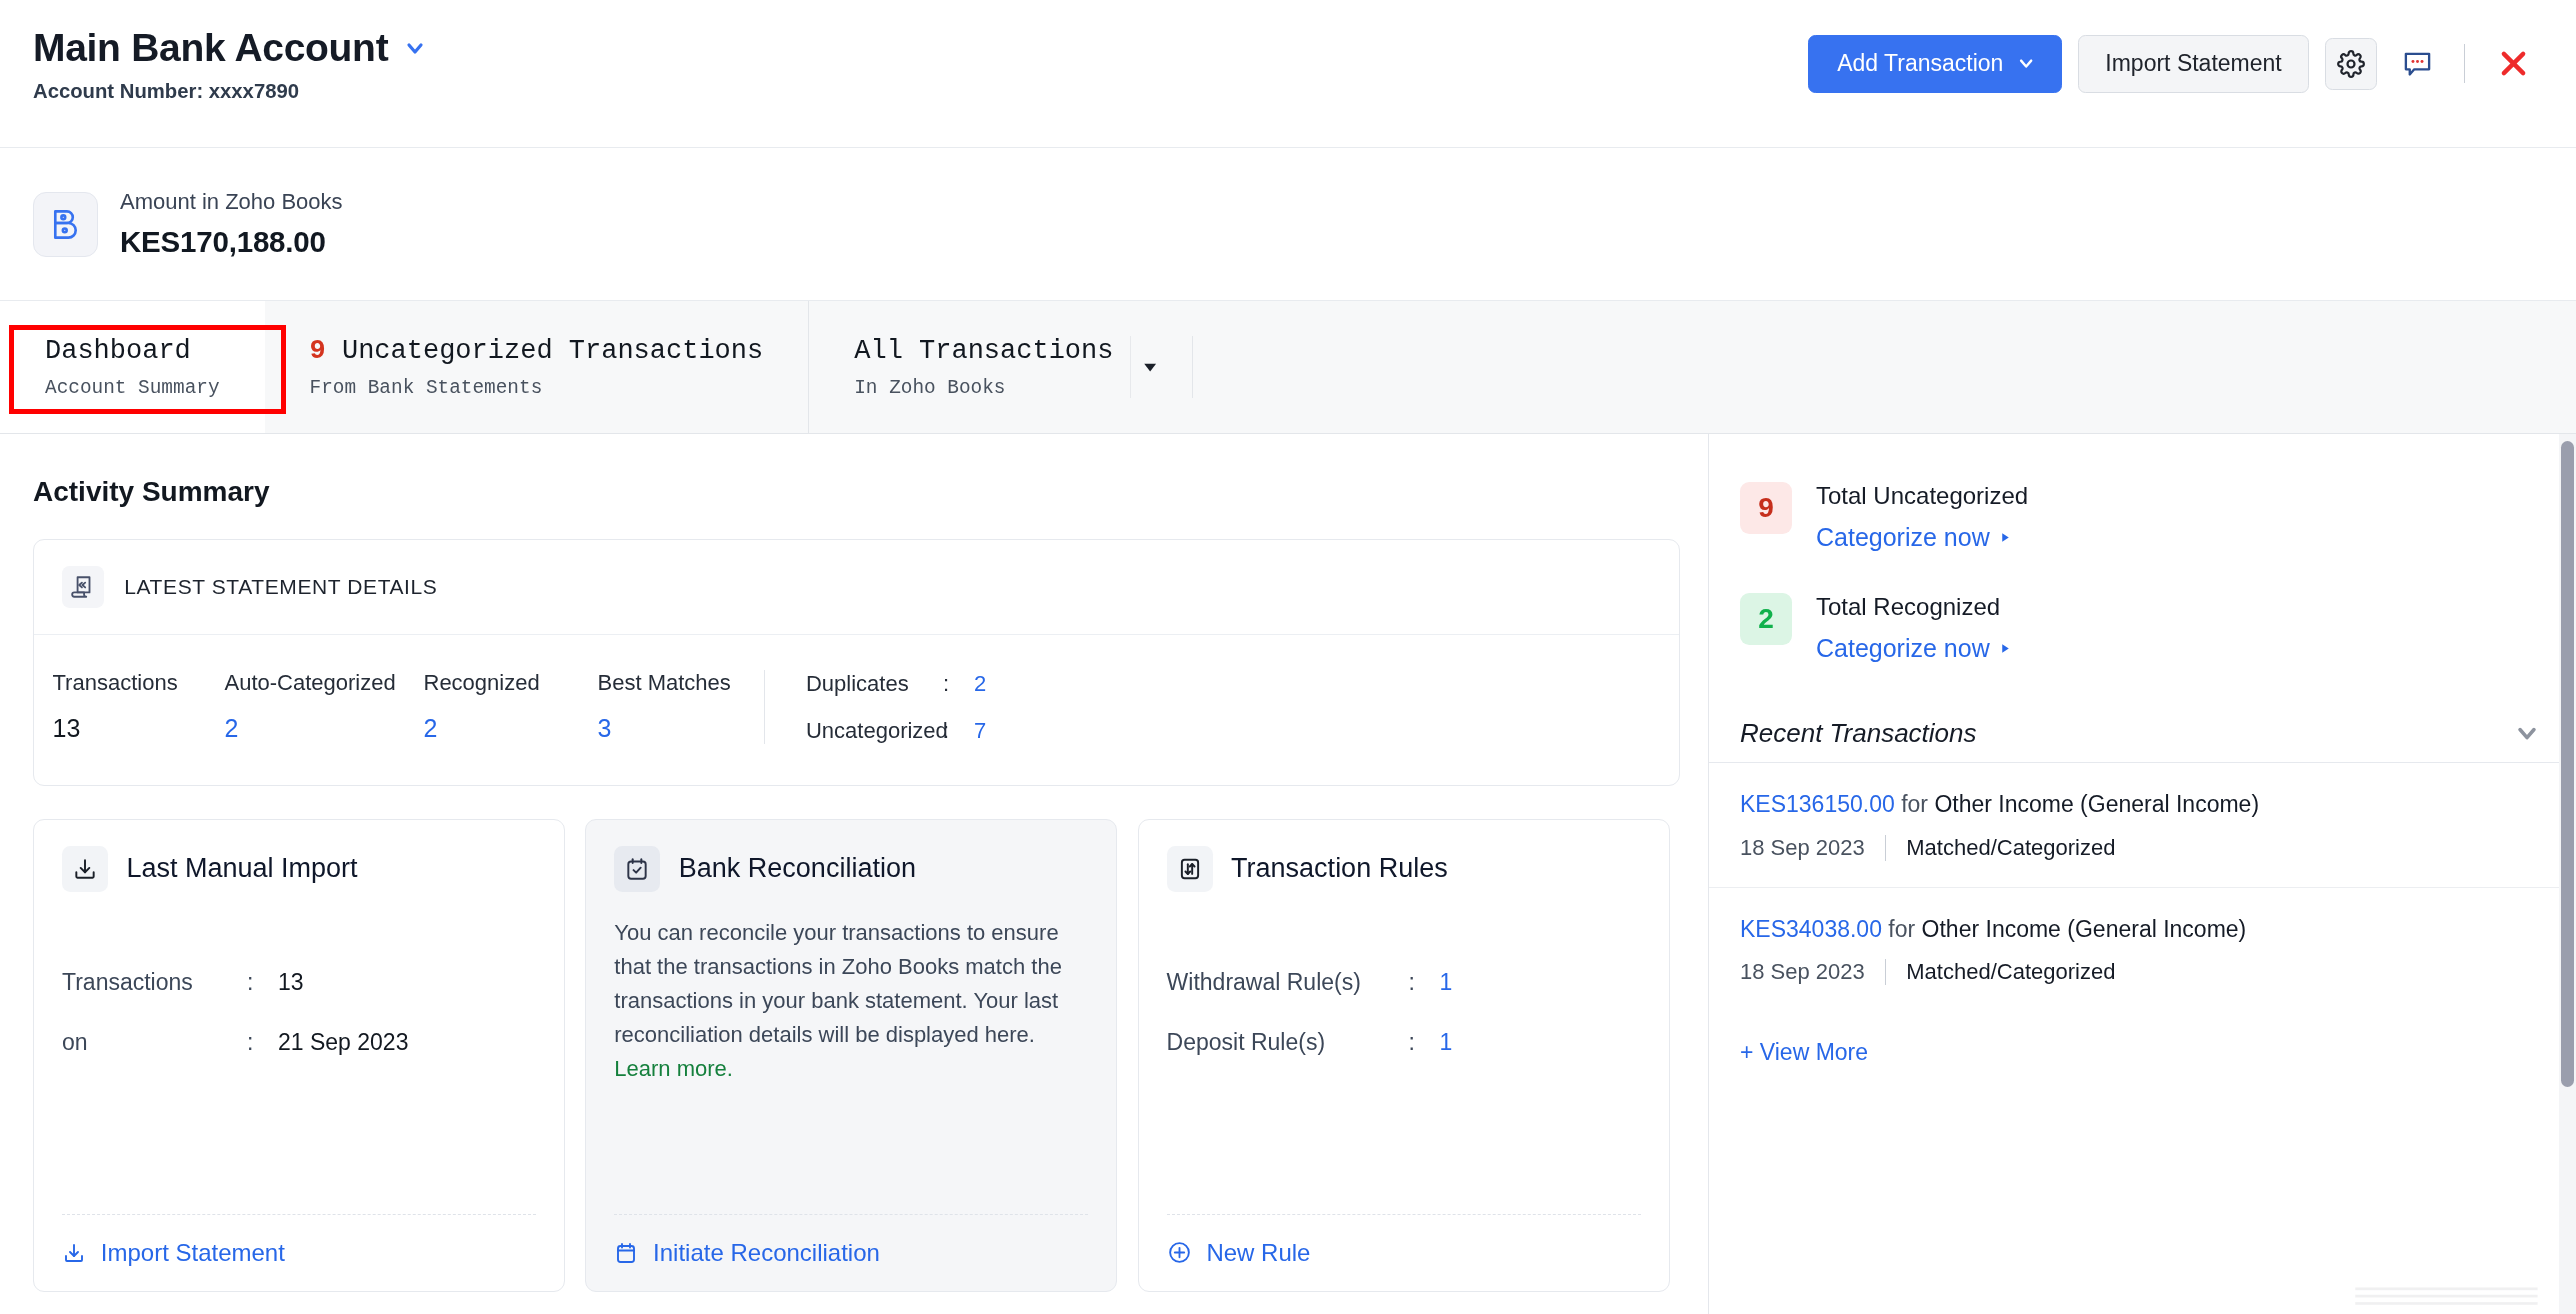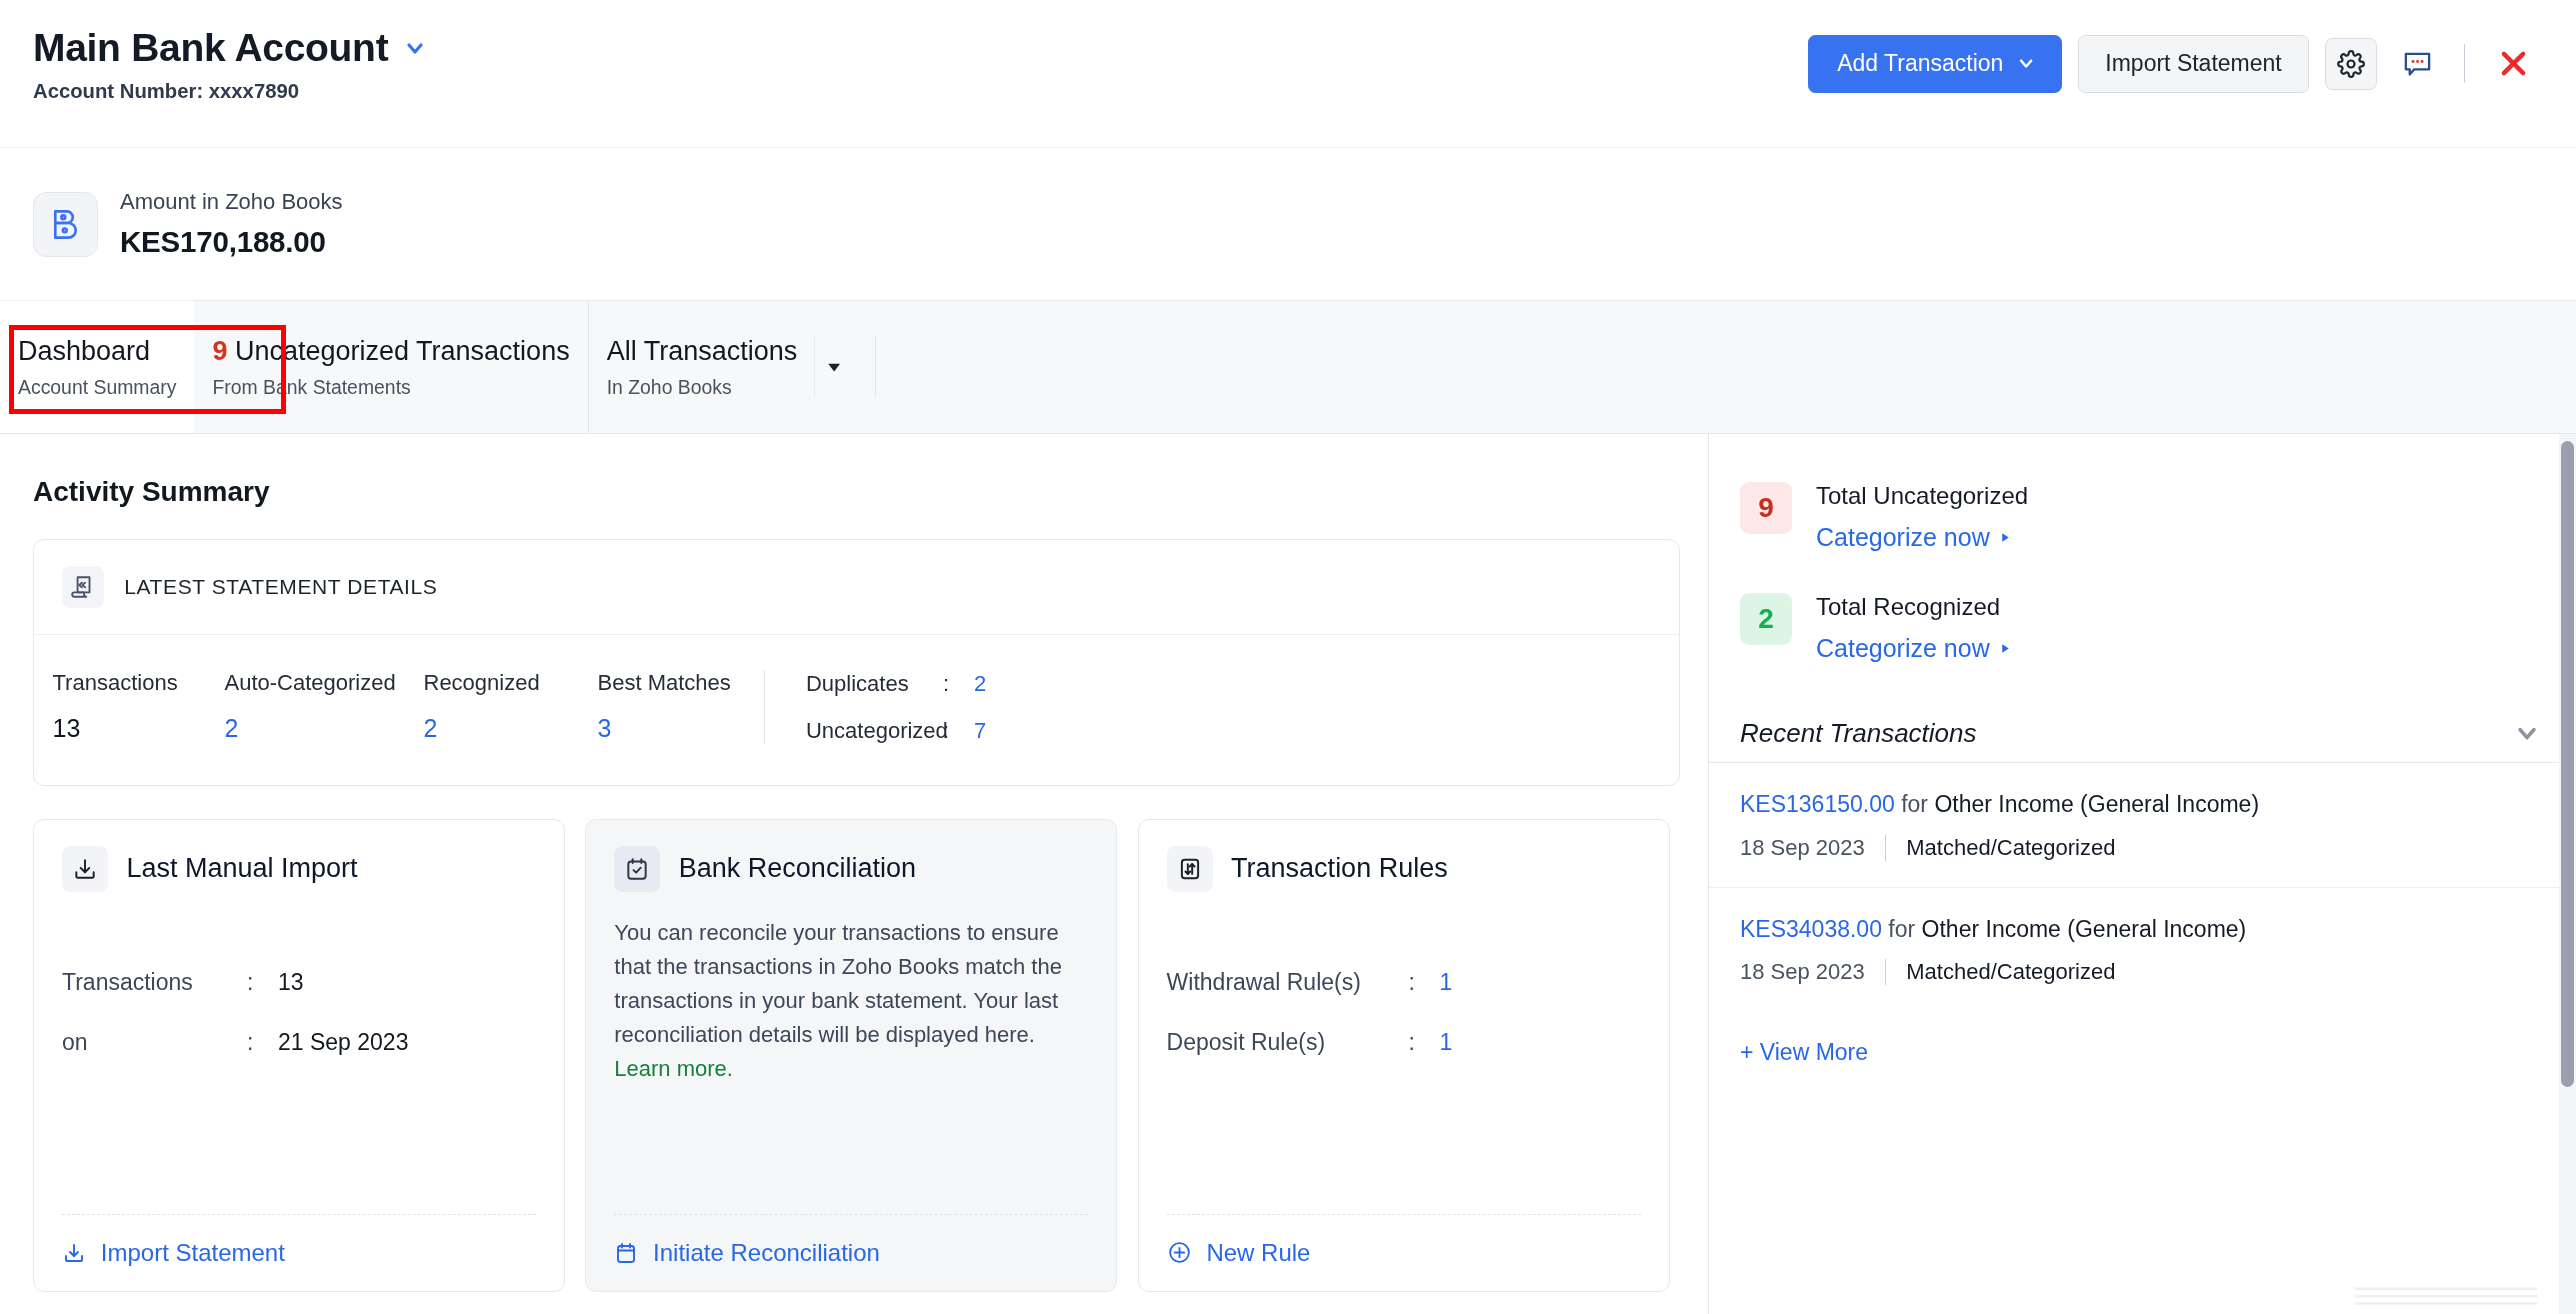--- a/index.html
+++ b/index.html
@@ -69,21 +69,21 @@
   .bal-amount { font-size: 29.5px; font-weight: 700; color: #111821; margin-top: 9.2px; letter-spacing: -0.2px;}
 
   
   .tabs {
     position: absolute; left:0; top: 301px; width: 2576px; height: 133px;
     background: #f7f8f9; border-bottom: 0.9px solid #e3e6ea;
     display:flex; align-items:stretch;
   }
   .tab {
     position: relative; display:flex; flex-direction:column; justify-content:center;
-    padding: 0 18px; cursor:pointer; border-right: 0.9px solid #e3e6ea;
+    padding: 0 45px; cursor:pointer; border-right: 0.9px solid #e3e6ea; font-family: Liberation Mono, monospace;
   }
   .tab.active { background:#ffffff; border-right: none; }
   .tab-main { font-size: 27px; color:#121820; line-height: 1.25; white-space:nowrap; }
   .tab-main .count-red { color:#d4341f; font-weight:600; }
   .tab-sub { font-size: 19.4px; color:#49525f; margin-top: 7.4px; white-space:nowrap;}
   .tab-dd {
     display:flex; align-items:center; padding: 0 31px 0 9.2px; cursor:pointer;
     border-left: 0.9px solid #e7e9ec; margin: 35px 0;
   }
   .tab-spacer { flex: 1; }

